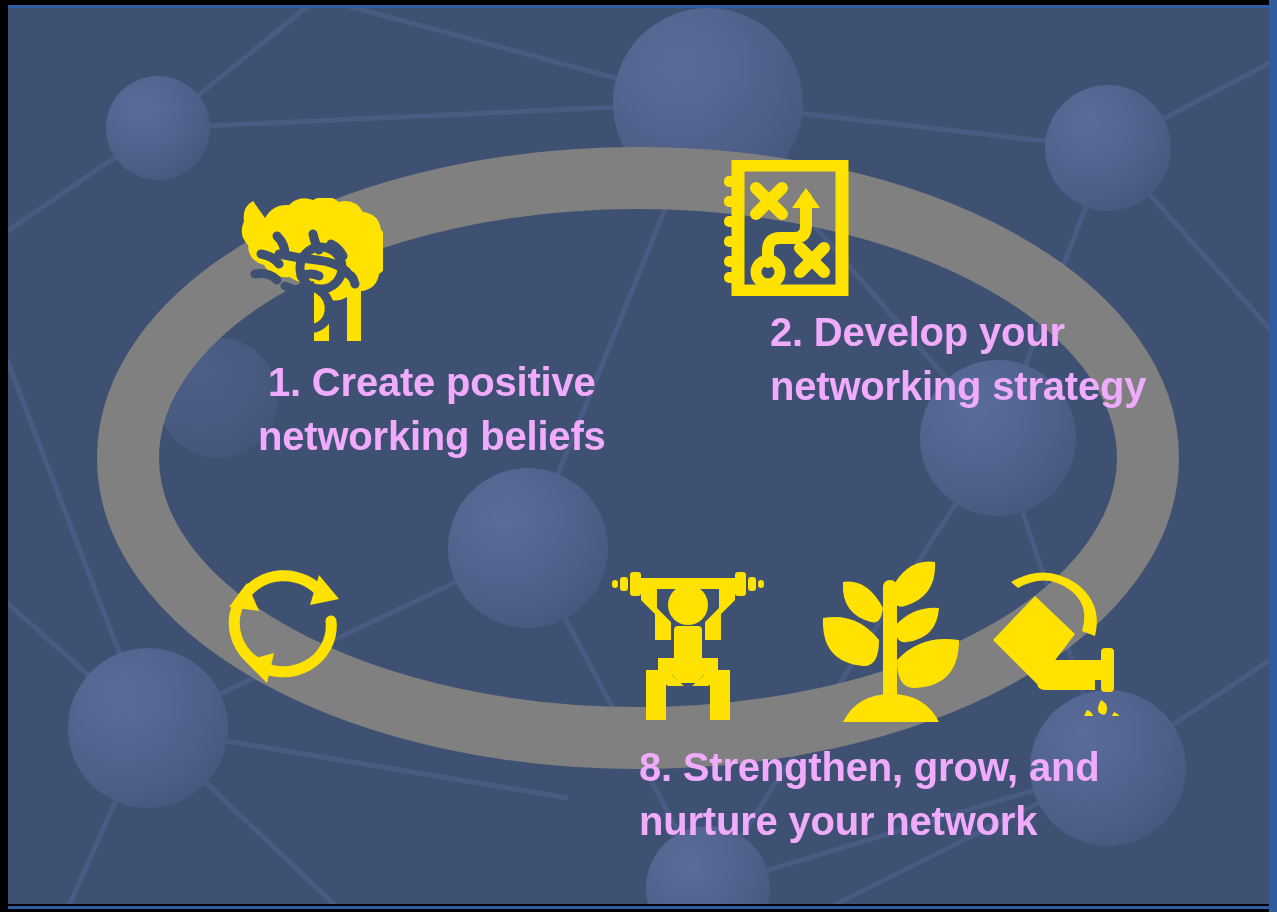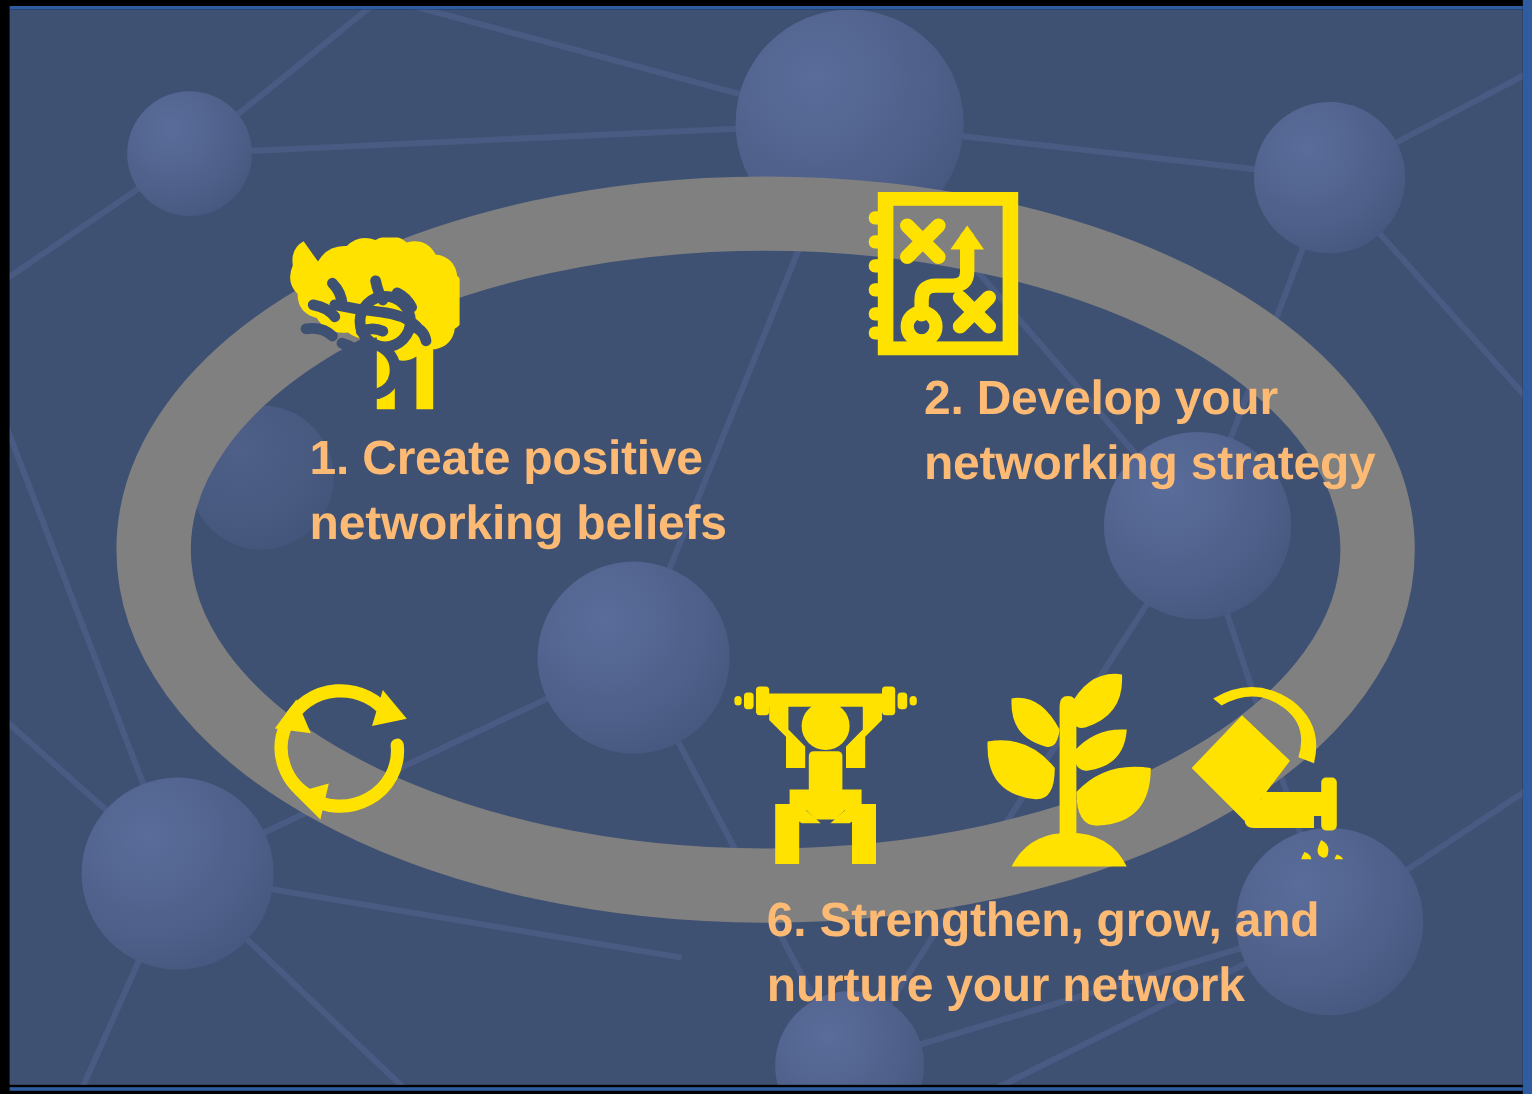--- a/index.html
+++ b/index.html
@@ -19,25 +19,25 @@
   #bottomstripe{
     position:absolute;left:8px;bottom:3px;width:1261px;height:3px;
     background:#2F5CA0;
   }
   #topstripe{
     position:absolute;left:8px;top:5px;width:1261px;height:3px;
     background:#2F5CA0;
   }
   .layer{position:absolute;left:0;top:0;width:1261px;height:896px;}
   .txt{
-    position:absolute;color:#fdba74;font-weight:bold;
+    position:absolute;color:#f0abfc;font-weight:bold;
     font-size:40px;line-height:1.34;letter-spacing:-0.2px;
     white-space:pre-line;
   }
-  #t1{left:250px;top:348px;}
+  #t1{left:250px;top:348px;text-align:center;}
   #t2{left:762px;top:298px;}
   #t3{left:631px;top:733px;}
   #t4{left:144px;top:700px;}
   .iconbox{position:absolute;}
 </style>
 </head>
 <body>
 
 <div id="slide">
   <div id="inner">
@@ -199,20 +199,20 @@
         <g fill="none" stroke="#FFE200" stroke-width="11" stroke-linecap="round">
           <path d="M26 40 A46 46 0 0 0 48 102"></path>
         </g>
       </svg>
     </div>
 
     <div class="txt" id="t1">1. Create positive
 networking beliefs</div>
     <div class="txt" id="t2">2. Develop your
 networking strategy</div>
-    <div class="txt" id="t3">6. Strengthen, grow, and
+    <div class="txt" id="t3">8. Strengthen, grow, and
 nurture your network</div>
 
   </div>
   <div id="topstripe"></div>
   <div id="rightstripe"></div>
   <div id="bottomstripe"></div>
 </div>
 
 </body></html>

